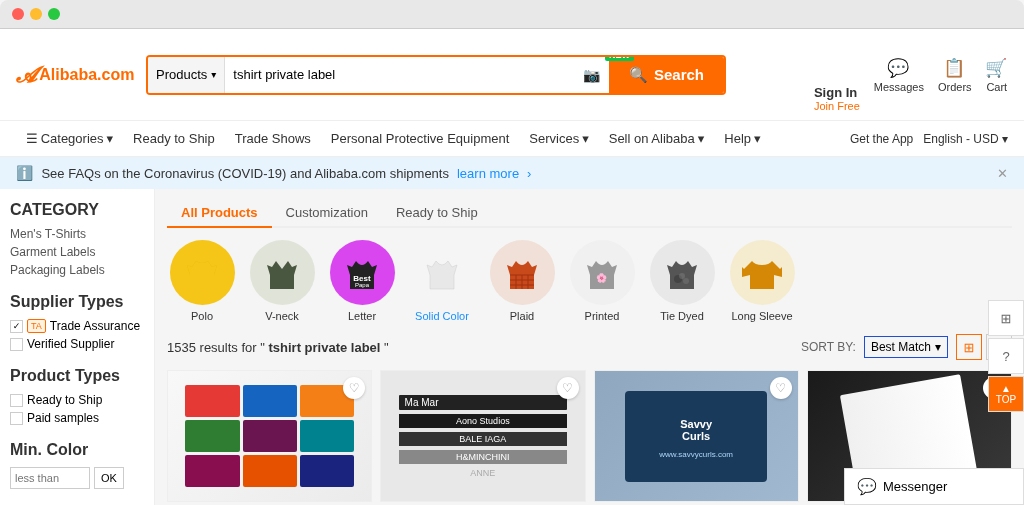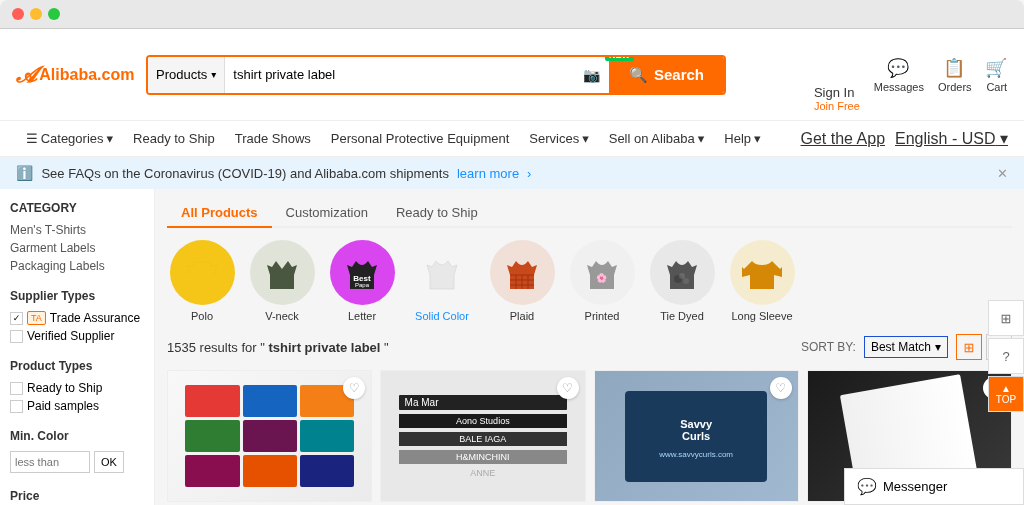--- a/index.html
+++ b/index.html
@@ -125,21 +125,21 @@
       font-size: 18px;
       color: #555;
     }
     .sign-in-area {
       display: flex;
       flex-direction: column;
       align-items: flex-start;
       font-size: 11px;
       cursor: pointer;
     }
-    .sign-in-area .sign-in { font-size: 13px; font-weight: normal; color: #333; margin-top: 48px; }
+    .sign-in-area .sign-in { font-size: 13px; font-weight: bold; color: #333; margin-top: 48px; }
     .sign-in-area .join { color: #ff6a00; }
 
     
     .nav-bar {
       background: white;
       padding: 0 16px;
       display: flex;
       align-items: center;
       border-bottom: 1px solid #eee;
       height: 36px;
@@ -149,21 +149,21 @@
       height: 36px;
       display: flex;
       align-items: center;
       gap: 3px;
       font-size: 13px;
       cursor: pointer;
       color: #333;
       white-space: nowrap;
     }
     .nav-right { margin-left: auto; display: flex; align-items: center; gap: 10px; }
-    .nav-right-item { font-size: 16px; cursor: pointer; color: #333; text-decoration: underline; }
+    .nav-right-item { font-size: 12px; cursor: pointer; color: #333; }
 
     
     .banner {
       background: #e8f4fd;
       padding: 8px 16px;
       display: flex;
       align-items: center;
       gap: 8px;
       font-size: 13px;
       color: #333;
@@ -184,21 +184,21 @@
     
     .sidebar {
       width: 155px;
       min-width: 155px;
       background: white;
       padding: 12px 10px;
       border-right: 1px solid #eee;
       font-size: 12px;
     }
     .sidebar-section { margin-bottom: 16px; }
-    .sidebar-title { font-weight: bold; font-size: 12px; color: #333; margin-bottom: 8px; }
+    .sidebar-title { font-weight: bold; font-size: 16px; color: #333; margin-bottom: 8px; }
     .sidebar-link { display: block; color: #555; cursor: pointer; margin-bottom: 4px; font-size: 12px; }
     .supplier-type-item {
       display: flex;
       align-items: center;
       gap: 4px;
       margin-bottom: 4px;
       cursor: pointer;
     }
     .checkbox {
       width: 13px;

